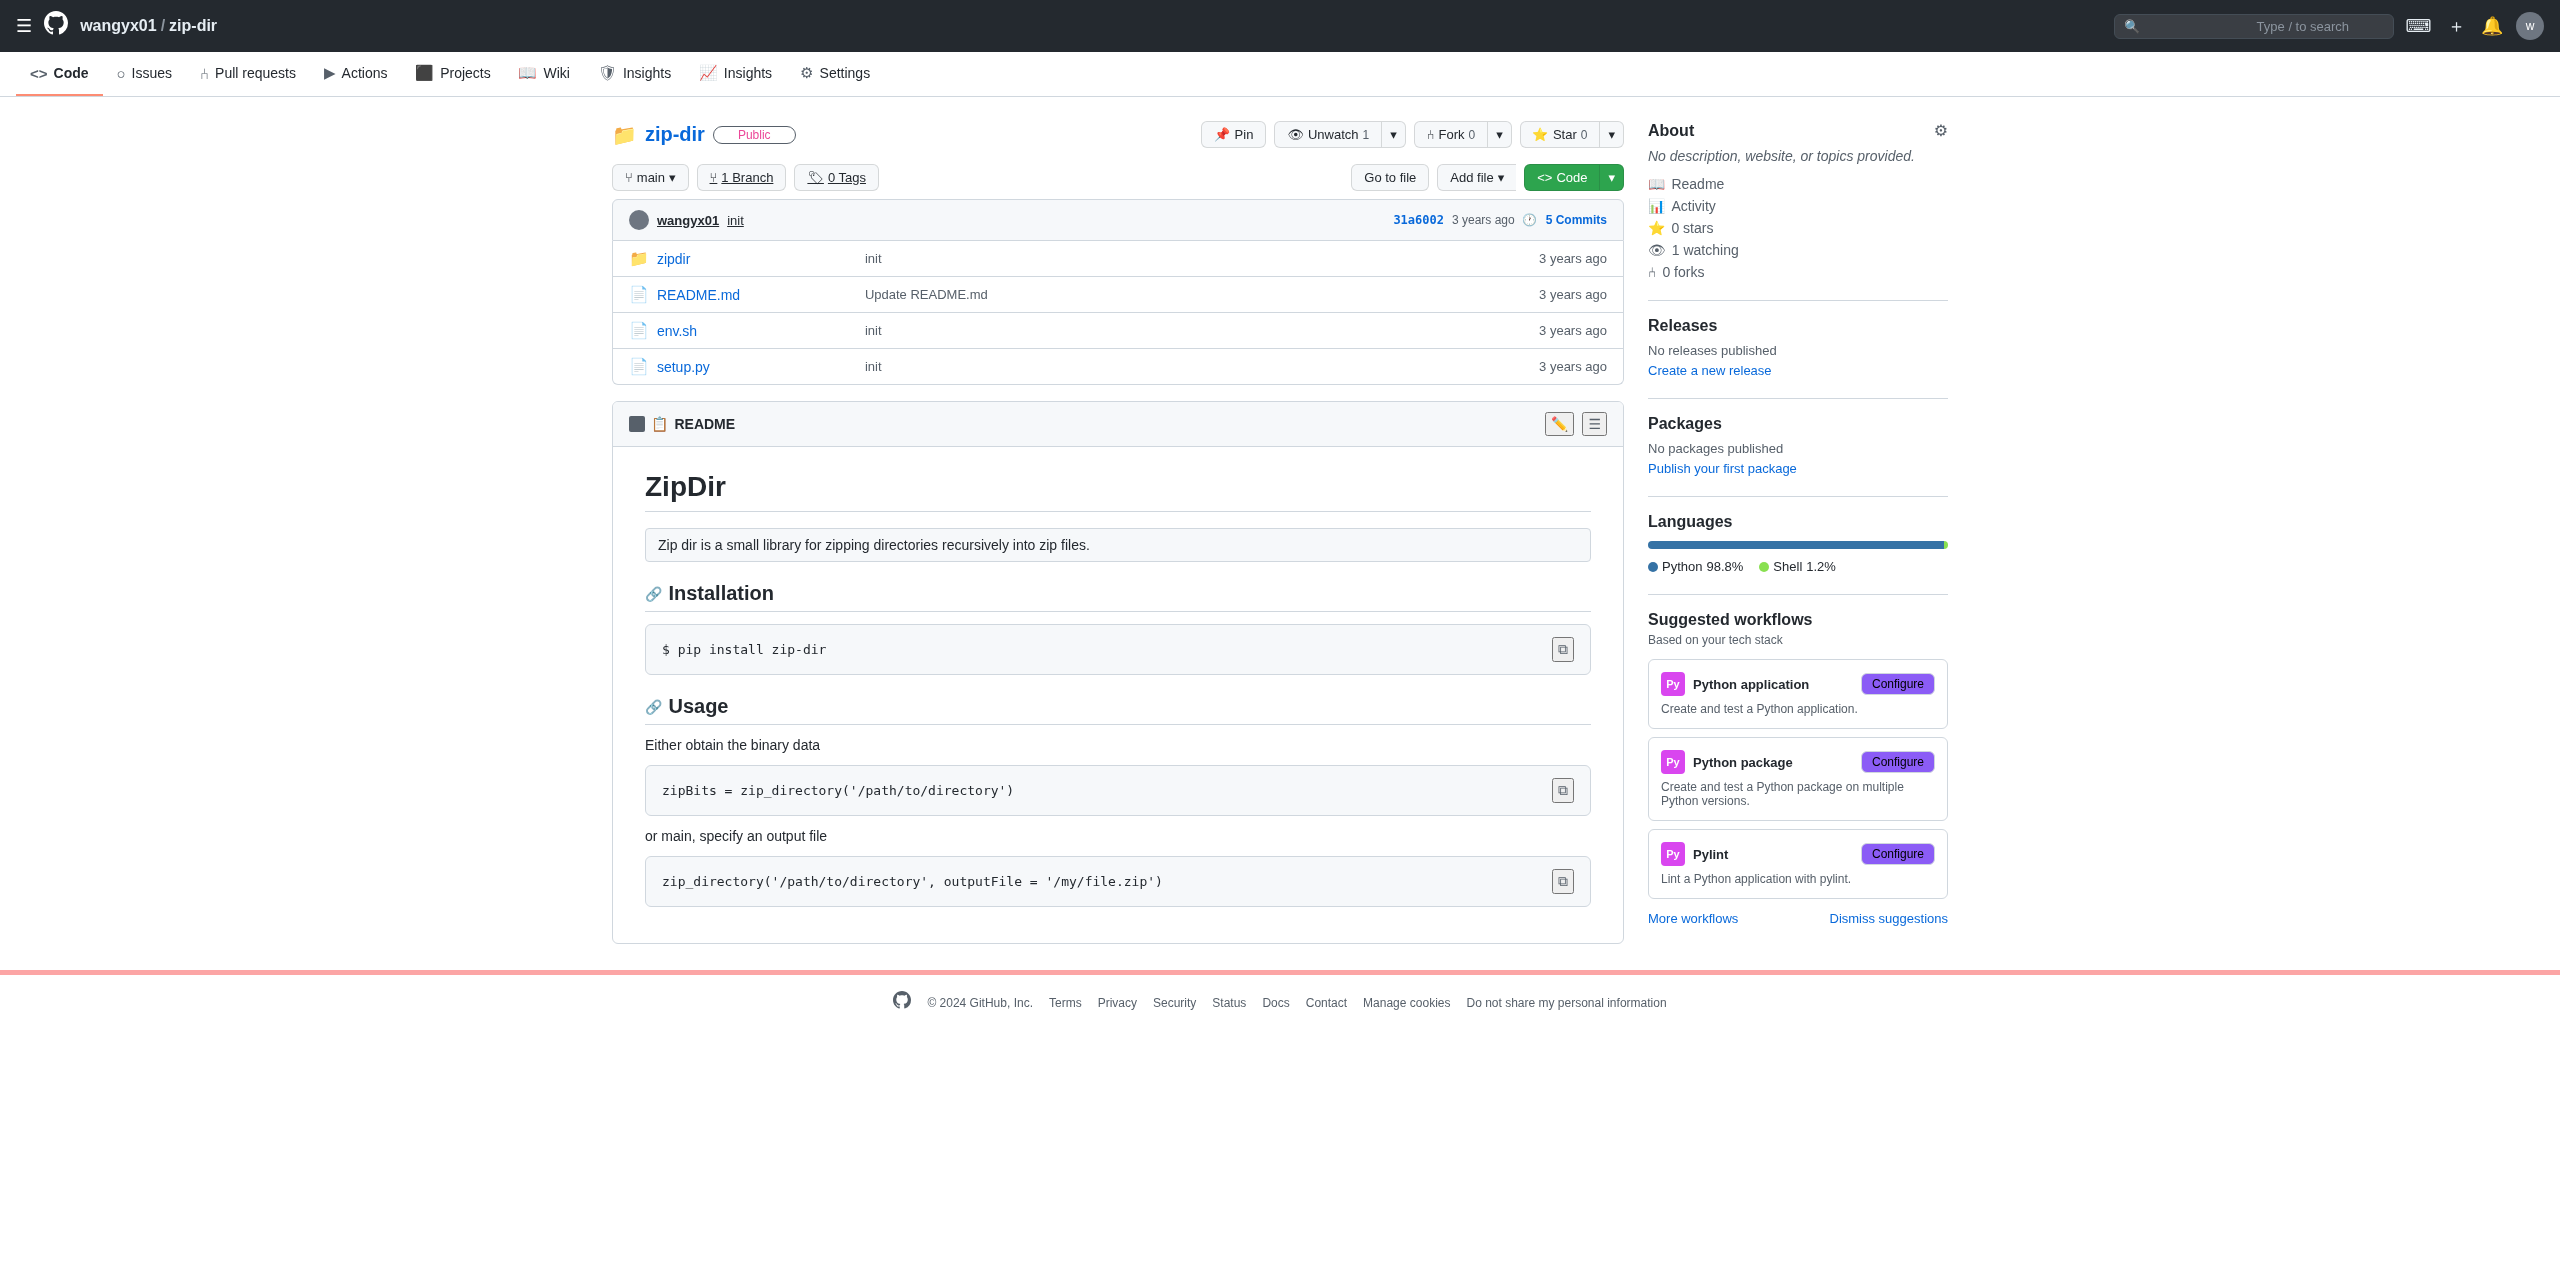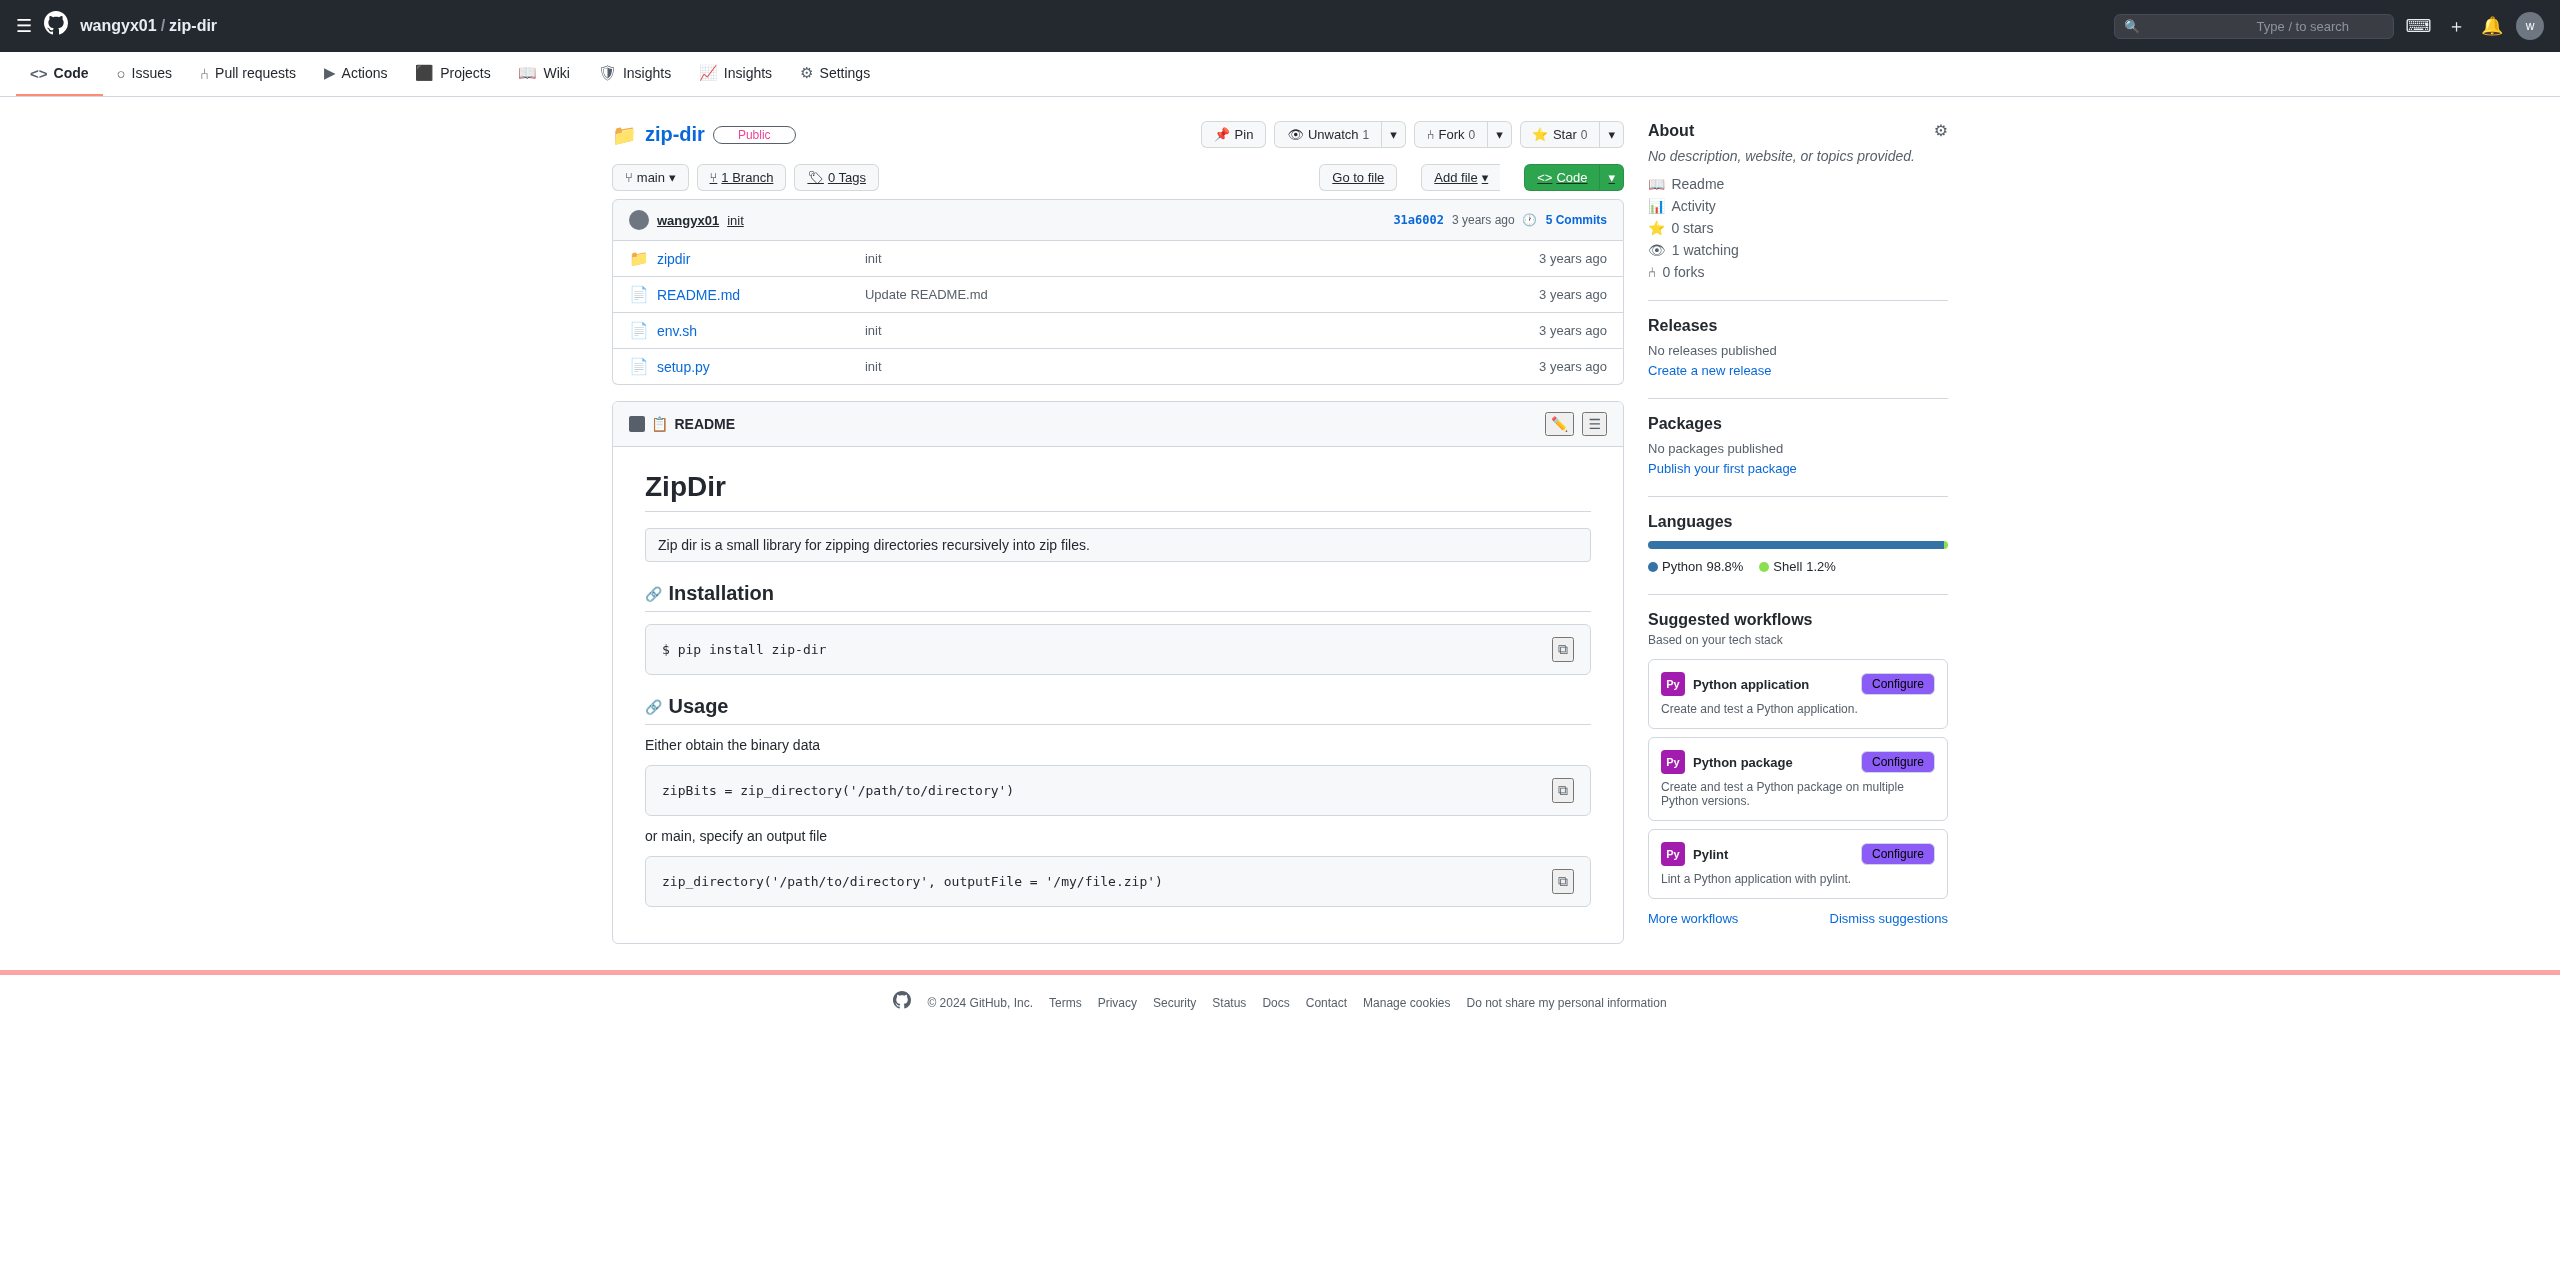--- a/index.html
+++ b/index.html
@@ -110,21 +110,21 @@
 
     
     .branch-bar {
       display: flex;
       align-items: center;
       justify-content: space-between;
       margin-bottom: 8px;
       gap: 8px;
     }
     .branch-left { display: flex; align-items: center; gap: 8px; }
-    .branch-right { display: flex; align-items: center; gap: 24px; text-decoration: underline; }
+    .branch-right { display: flex; align-items: center; gap: 8px; }
 
     
     .commit-info-bar {
       background: #f6f8fa;
       border: 1px solid #d0d7de;
       border-radius: 6px 6px 0 0;
       padding: 10px 16px;
       display: flex;
       align-items: center;
       justify-content: space-between;
@@ -234,21 +234,21 @@
     .workflows-header { font-weight: 600; font-size: 16px; margin-bottom: 4px; }
     .workflows-sub { font-size: 12px; color: #57606a; margin-bottom: 12px; }
     .workflow-card {
       border: 1px solid #d0d7de;
       border-radius: 6px;
       padding: 12px;
       margin-bottom: 8px;
     }
     .workflow-card-top { display: flex; align-items: center; justify-content: space-between; margin-bottom: 6px; }
     .workflow-info { display: flex; align-items: center; gap: 8px; }
-    .workflow-py-icon { width: 24px; height: 24px; background: #a21caf; border-radius: 4px; display: flex; align-items: center; justify-content: center; color: #fff; font-size: 11px; font-weight: 700; }
+    .workflow-py-icon { width: 24px; height: 24px; background: #d946ef; border-radius: 4px; display: flex; align-items: center; justify-content: center; color: #fff; font-size: 11px; font-weight: 700; }
     .workflow-name { font-weight: 600; font-size: 13px; }
     .workflow-btn { padding: 3px 10px; border: 1px solid #d0d7de; border-radius: 6px; background: #8b5cf6; font-size: 12px; cursor: pointer; }
     .workflow-desc { font-size: 12px; color: #57606a; }
 
     .workflows-footer { display: flex; justify-content: space-between; margin-top: 12px; }
     .workflows-footer-link { color: #0969da; font-size: 13px; text-decoration: none; cursor: pointer; }
 
     
     .footer {
       border-top: 5px solid #fca5a5;

